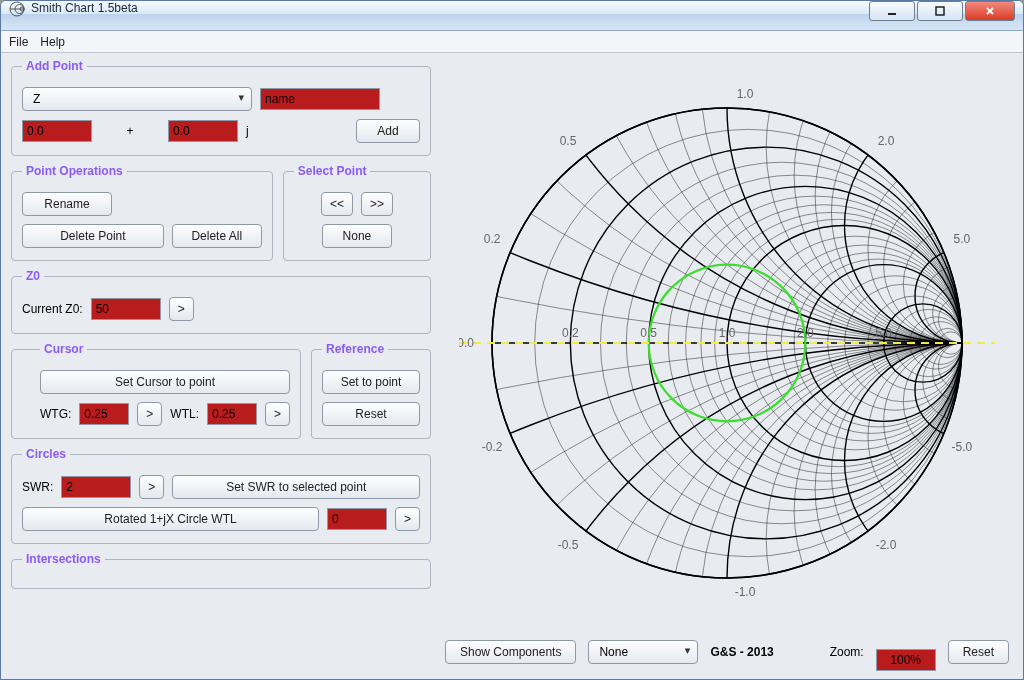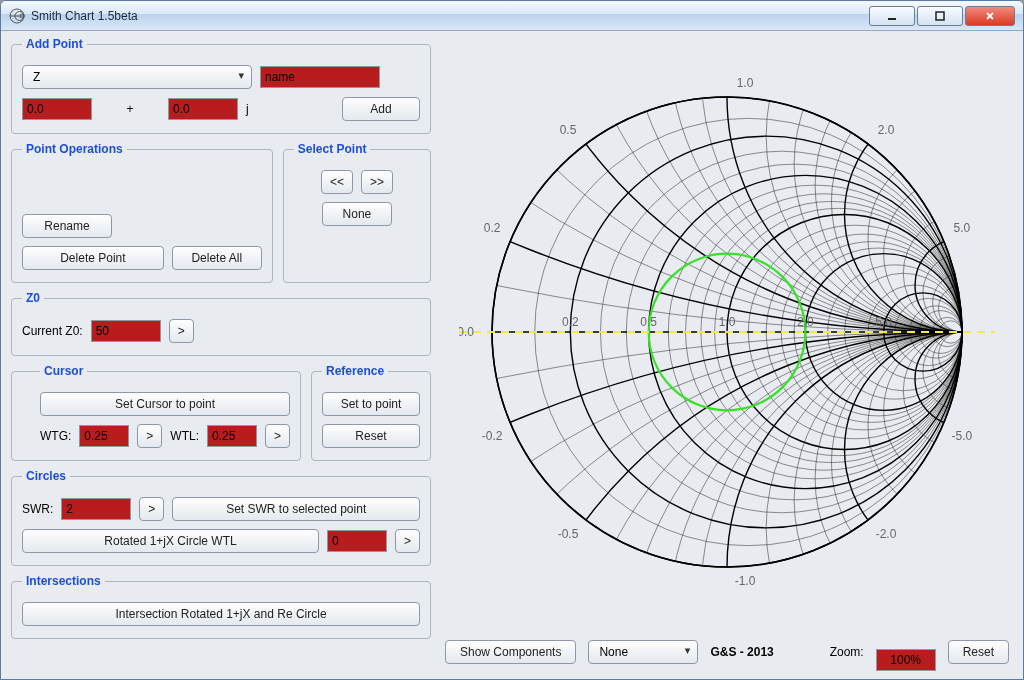--- a/index.html
+++ b/index.html
@@ -1,35 +1,35 @@
 <!DOCTYPE html>
 <html><head>
 <meta charset="utf-8">
 <style>
   * { box-sizing: border-box; font-family: "Segoe UI", Tahoma, sans-serif; font-size: 12px; }
   html,body { margin:0; padding:0; height:100%; }
   body { background:#9fa3a8; display:flex; align-items:flex-start; justify-content:center; }
   .window { width:1024px; height:680px; background:#e8ebf0; border:1px solid #5a7aa5; border-radius:6px 6px 0 0; box-shadow:0 4px 16px rgba(0,0,0,.35); display:flex; flex-direction:column; overflow:hidden; }
   
-  .titlebar { height:30px; background:linear-gradient(to bottom,#f6fafe 0%,#d9e7f7 45%,#bcd3ec 46%,#d9e7f7 100%); border-bottom:1px solid #93a8c2; display:flex; align-items:center; padding:0 8px 0 8px; }
+  .titlebar { height:30px; background:linear-gradient(to bottom,#f6fafe 0%,#d9e7f7 45%,#bcd3ec 46%,#d9e7f7 100%); border-bottom:1px solid #93a8c2; display:flex; padding:0 8px 0 8px; }
   .titlebar .app-icon { width:16px; height:16px; margin-right:6px; }
   .titlebar .title { flex:1; color:#1b293d; }
   .titlebar .winbtns { display:flex; }
   .winbtn { width:46px; height:20px; margin-left:2px; border:1px solid #6d7e93; border-radius:3px; background:linear-gradient(#f7fbff,#d5e3f3); display:flex; align-items:center; justify-content:center; color:#222; }
   .winbtn.close { background:linear-gradient(#f28a7e,#d93b22); color:#fff; width:50px; }
   .winbtn svg { width:12px; height:12px; }
   
   .menubar { height:22px; background:#f3f5f8; border-bottom:1px solid #c2c8d1; display:flex; align-items:center; padding:0 8px; gap:12px; }
   .menubar span { color:#222; cursor:default; }
   
   .content { flex:1; display:flex; padding:6px 10px 8px 10px; gap:10px; background:#e8ebf0; }
   .left { width:420px; display:flex; flex-direction:column; gap:8px; }
   .right { flex:1; display:flex; flex-direction:column; position:relative; }
   fieldset { border:1px solid #aeb5c0; border-radius:4px; padding:10px 10px 12px 10px; margin:0; background:#e8ebf0; }
-  legend { padding:0 4px; font-weight:bold; color:#1d4ed8; }
+  legend { padding:0 4px; font-weight:bold; color:#8b5cf6; }
   .row { display:flex; align-items:center; gap:8px; margin-top:4px; }
   .row + .row { margin-top:8px; }
   input[type=text] { height:22px; border:1px solid #8f98a6; padding:0 4px; background:#b91c1c; }
   .btn { height:24px; border:1px solid #8f98a6; border-radius:4px; background:linear-gradient(#fdfefe,#e4e9ef); padding:0 14px; display:inline-flex; align-items:center; justify-content:center; color:#222; cursor:default; }
   .btn.wide { flex:1; }
   .btn.small { padding:0 8px; }
   select.combo, .combo { height:24px; border:1px solid #8f98a6; border-radius:4px; background:linear-gradient(#fdfefe,#e4e9ef); padding:0 24px 0 10px; appearance:none; position:relative; }
   .combo-wrap { position:relative; flex:1; display:flex; }
   .combo-wrap::after { content:"▾"; position:absolute; right:8px; top:4px; pointer-events:none; color:#333; font-size:11px; }
   .twocol { display:flex; gap:10px; }
@@ -68,20 +68,24 @@
         </div>
       <div class="winbtn close">
           <svg viewBox="0 0 12 12">
             <line x1="3" y1="3" x2="9" y2="9" stroke="#fff" stroke-width="1.8"></line>
             <line x1="9" y1="3" x2="3" y2="9" stroke="#fff" stroke-width="1.8"></line>
           </svg>
         </div>
     </div>
   </div>
 
+  <div class="menubar">
+    <span>File</span>
+    <span>Help</span>
+  </div>
 
   <div class="content">
 
     <div class="left">
 
       <fieldset>
         <legend>Add Point</legend>
         <div class="row">
           <div class="combo-wrap" style="flex:0 0 230px;">
             <select class="combo" style="width:100%;">
@@ -89,29 +93,29 @@
             </select>
           </div>
           <input type="text" style="width: 120px;" value="name">
         </div>
         <div class="row">
           <input type="text" style="width: 70px;" value="0.0">
           <span style="flex:0 0 60px; text-align:center;">+</span>
           <input type="text" style="width: 70px;" value="0.0">
           <span style="flex:0 0 40px;">j</span>
           <span style="flex:1"></span>
-          <div class="btn" style="width:78px;text-align:right;">Add</div>
+          <div class="btn" style="width:64px;text-align:right;">Add</div>
         </div>
       </fieldset>
 
       <div class="twocol">
         <fieldset style="flex:1.9;">
           <legend>Point Operations</legend>
           <div class="row">
-            <div class="btn" style="width:90px;margin-top:44px;">Rename</div>
+            <div class="btn" style="width:90px;">Rename</div>
           </div>
           <div class="row">
             <div class="btn wide">Delete Point</div>
             <div class="btn" style="width:90px;">Delete All</div>
           </div>
         </fieldset>
         <fieldset style="flex:1;">
           <legend>Select Point</legend>
           <div class="row" style="justify-content:center;">
             <div class="btn small">&lt;&lt;</div>
@@ -168,23 +172,20 @@
         </div>
         <div class="row">
           <div class="btn wide">Rotated 1+jX Circle WTL</div>
           <input type="text" style="width: 60px;" value="0">
           <div class="btn small">&gt;</div>
         </div>
       </fieldset>
 
       <fieldset>
         <legend>Intersections</legend>
-        <div class="row">
-            <div class="btn wide">Intersection Rotated 1+jX and Re Circle</div>
-          </div>
       </fieldset>
 
     </div>
 
     <div class="right">
       <div class="chart-wrap">
         <svg id="smith-svg" width="536" height="536" viewBox="0 0 536 536">
             <circle cx="289.3636363636364" cy="268" r="213.63636363636363" fill="none" stroke="#222" stroke-width="0.5"></circle>
             <circle cx="322.2307692307692" cy="268" r="180.76923076923077" fill="none" stroke="#222" stroke-width="0.5"></circle>
             <circle cx="335.1428571428571" cy="268" r="167.85714285714286" fill="none" stroke="#222" stroke-width="0.5"></circle>

